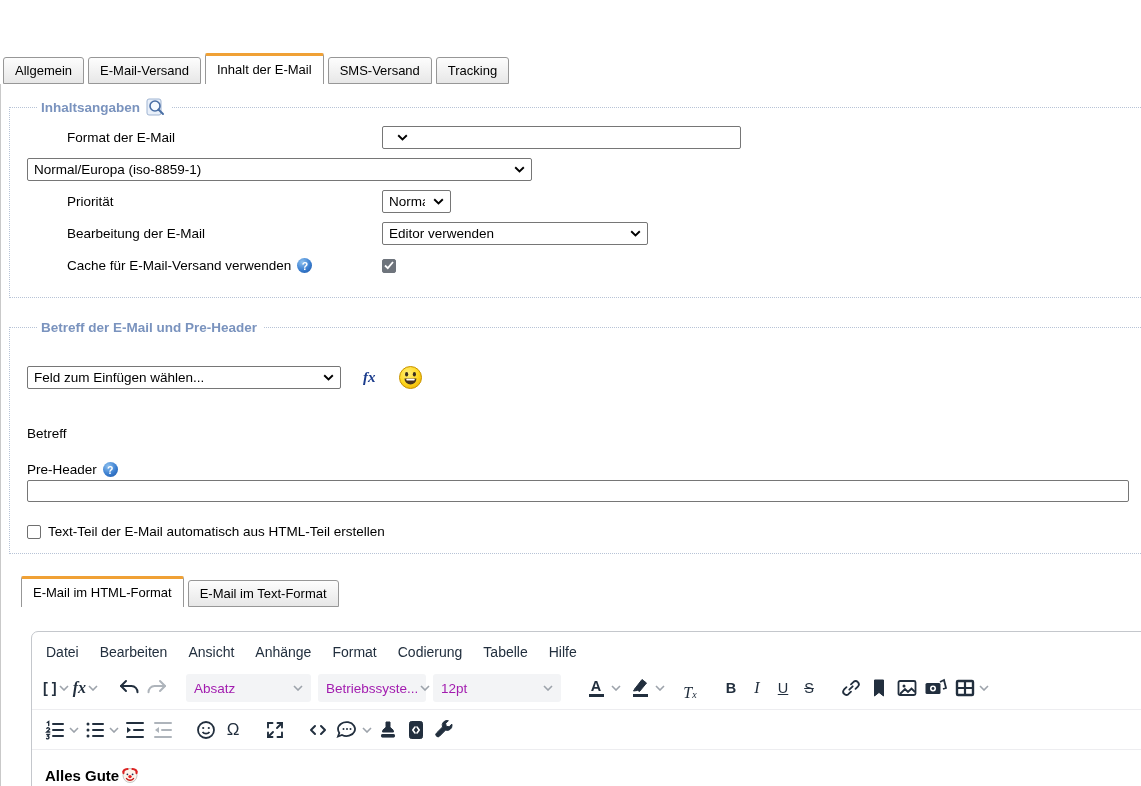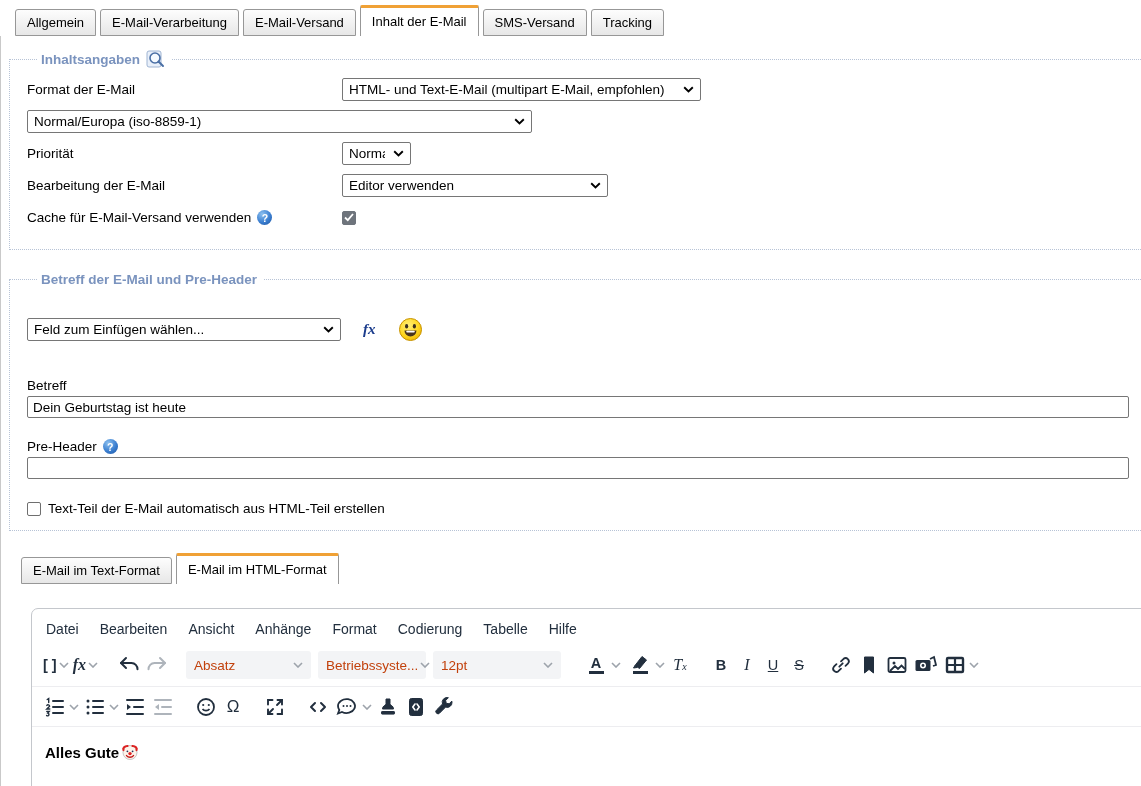--- a/index.html
+++ b/index.html
@@ -1,37 +1,37 @@
 <!DOCTYPE html>
 <html><head>
 <meta charset="utf-8">
 <style>
   * { margin:0; padding:0; box-sizing:border-box; }
   html,body { width:1141px; height:786px; overflow:hidden; background:#fff;
     font-family:"Liberation Sans","DejaVu Sans",sans-serif; color:#000; }
 
   
-  .tabbar { display:flex; align-items:flex-end; gap:4px; padding-left:15px; }
+  .tabbar { display:flex; align-items:flex-end; gap:4px; padding-left:3px;margin-top:48px; }
   .tabbar.top { padding-top:5px; }
   .tab { font-size:13px; padding:0 11px; height:27px; line-height:25px; white-space:nowrap;
     background:linear-gradient(#fdfdfd,#e7e7e7); border:1px solid #979797;
     border-radius:3px 3px 0 0; cursor:default; }
   .tab.active { background:#fff; border-bottom:none; height:31px; line-height:27px;
     border-top:3px solid #f0a135; border-radius:2px 2px 0 0; position:relative; z-index:2; }
 
   .panel { border-left:1px solid #c9c9c9; min-height:753px; padding-top:14px; }
 
   
   fieldset { border:1px dotted #b7c3d6; margin:0 -6px 0 8px; padding:10px 0 14px 17px; }
   fieldset.first { padding-bottom:20px; }
   legend { color:#7a93be; font-weight:bold; font-size:13.5px; margin-left:10px;
     padding:0 6px 0 4px; display:flex; align-items:center; gap:6px; }
 
   .frow { display:flex; align-items:center; margin-bottom:9px; min-height:23px; }
-  .flabel { width:315px; font-size:13.5px; display:flex; align-items:center; gap:6px; }
+  .flabel { width:315px; font-size:13.5px; display:flex; align-items:center; gap:6px;margin-left:40px; }
 
   
   .sel { display:inline-flex; align-items:center; justify-content:space-between;
     border:1px solid #767676; border-radius:2px; background:#fff; height:23px;
     padding:0 6px; font-size:13.5px; cursor:default; }
   .sel .sel-text { white-space:nowrap; overflow:hidden; }
   .chevb { display:inline-flex; margin-left:8px; }
 
   .txt { border:1px solid #767676; border-radius:2px; height:22px; padding:0 5px;
     font-size:13.5px; font-family:inherit; width:calc(100% - 25px + 8px); display:block; }
@@ -71,32 +71,31 @@
   .tbtn.disabled { color:#aeb4bb; }
   .tbtn.disabled svg { stroke:#aeb4bb; }
   .tbtn svg { stroke:#222f3e; }
   .glyph { font-size:14.5px; font-weight:bold; color:#222f3e; }
   .glyph.italic { font-style:italic; font-weight:normal; font-family:"Liberation Serif",serif; font-size:16px; }
   .glyph.u { text-decoration:underline; }
   .glyph.s { text-decoration:line-through; }
   .chev { display:inline-flex; margin-left:2px; }
   .selbtn { display:inline-flex; align-items:center; justify-content:space-between;
     background:#f3f4f6; border-radius:3px; height:28px; padding:0 8px; font-size:13.5px;
-    color:#c2410c; margin-right:7px; cursor:default; }
+    color:#a21caf; margin-right:7px; cursor:default; }
   .colorbtn { display:inline-flex; flex-direction:column; align-items:center; justify-content:center; }
   .colorbar { width:15px; height:3px; background:#222f3e; margin-top:1px; }
   .editor-content { padding:16px 13px; font-size:15px; font-weight:bold;
     display:flex; align-items:center; gap:1px; }
 </style>
 </head>
 <body>
 
 <div class="tabbar top">
   <div class="tab">Allgemein</div>
-  <div class="tab">E-Mail-Verarbeitung</div>
   <div class="tab">E-Mail-Versand</div>
   <div class="tab active">Inhalt der E-Mail</div>
   <div class="tab">SMS-Versand</div>
   <div class="tab">Tracking</div>
 </div>
 
 <div class="panel">
 
   <fieldset class="first">
     <legend>
@@ -106,21 +105,20 @@
           <rect x="1" y="1" width="14" height="16" rx="2" fill="#e9f0fa" stroke="#9fb4d2"></rect>
           <circle cx="9" cy="8" r="5" fill="#f5faff" stroke="#4a6fa5" stroke-width="1.6"></circle>
           <line x1="12.5" y1="11.5" x2="17" y2="16" stroke="#4a6fa5" stroke-width="2" stroke-linecap="round"></line>
         </svg>
       </span>
     </legend>
 
     <div class="frow">
       <span class="flabel">Format der E-Mail</span>
       <span class="sel" style="width:359px;">
-        <span class="sel-text">HTML- und Text-E-Mail (multipart E-Mail, empfohlen)</span>
         <span class="chevb">
             <svg width="11" height="7" viewBox="0 0 11 7">
               <polyline points="1.2,1.2 5.5,5.4 9.8,1.2" fill="none" stroke="#000" stroke-width="1.9"></polyline>
             </svg>
           </span>
       </span>
     </div>
 
     <div class="frow">
       <span class="sel" style="width:505px;">
@@ -198,40 +196,39 @@
           <ellipse cx="8.6" cy="9.3" rx="1.6" ry="2.3" fill="#3a2f1e"></ellipse>
           <ellipse cx="16.4" cy="9.3" rx="1.6" ry="2.3" fill="#3a2f1e"></ellipse>
           <path d="M6.5 13.5 a6 6 0 0 0 12 0 z" fill="#4a341c"></path>
           <rect x="8.2" y="13.7" width="8.6" height="1.8" rx="0.9" fill="#fff"></rect>
         </svg>
       </span>
     </div>
 
     <div class="gap-betreff">
       <div class="small-label">Betreff</div>
-      <input class="txt" type="text" value="Dein Geburtstag ist heute" style="">
     </div>
 
     <div class="gap-pre">
       <div class="small-label">
         <span>Pre-Header</span>
         <span class="help">?</span>
       </div>
       <input class="txt" type="text" value="" style="">
     </div>
 
     <div class="cb-row">
       <span class="cb"></span>
       <span>Text-Teil der E-Mail automatisch aus HTML-Teil erstellen</span>
     </div>
   </fieldset>
 
   <div class="tabbar" style="padding-left:20px; margin-top:22px;">
+    <div class="tab active">E-Mail im HTML-Format</div>
     <div class="tab">E-Mail im Text-Format</div>
-    <div class="tab active">E-Mail im HTML-Format</div>
   </div>
 
   <div class="editor-wrap-outer">
     <div class="editor">
 
       <div class="menubar">
         <span class="menu-item">Datei</span>
         <span class="menu-item">Bearbeiten</span>
         <span class="menu-item">Ansicht</span>
         <span class="menu-item">Anhänge</span>
@@ -318,21 +315,21 @@
               <path d="M4 11 L11 2 L15.5 5.5 L8.5 14 Z" fill="#222f3e" transform="translate(0,-1.5)"></path>
               <path d="M4 11 L2.5 13.5 L6 13 Z" fill="#222f3e" transform="translate(0,-1.5)"></path>
             </svg>
             <span class="colorbar"></span>
           </span>
           <span class="chev">
               <svg width="10" height="6" viewBox="0 0 10 6">
                 <polyline points="1,1 5,5 9,1" fill="none" stroke="#9da3ab" stroke-width="1.6"></polyline>
               </svg>
             </span>
-          <span class="tbtn" style="margin-left:2px;">
+          <span class="tbtn" style="margin-left:12px;align-items:flex-end;">
             <span class="glyph italic">
               <span>T</span><span style="font-size:10px;">x</span>
             </span>
           </span>
         </div>
 
         <div class="tgroup">
           <span class="tbtn">
               <span class="glyph">B</span>
             </span>

